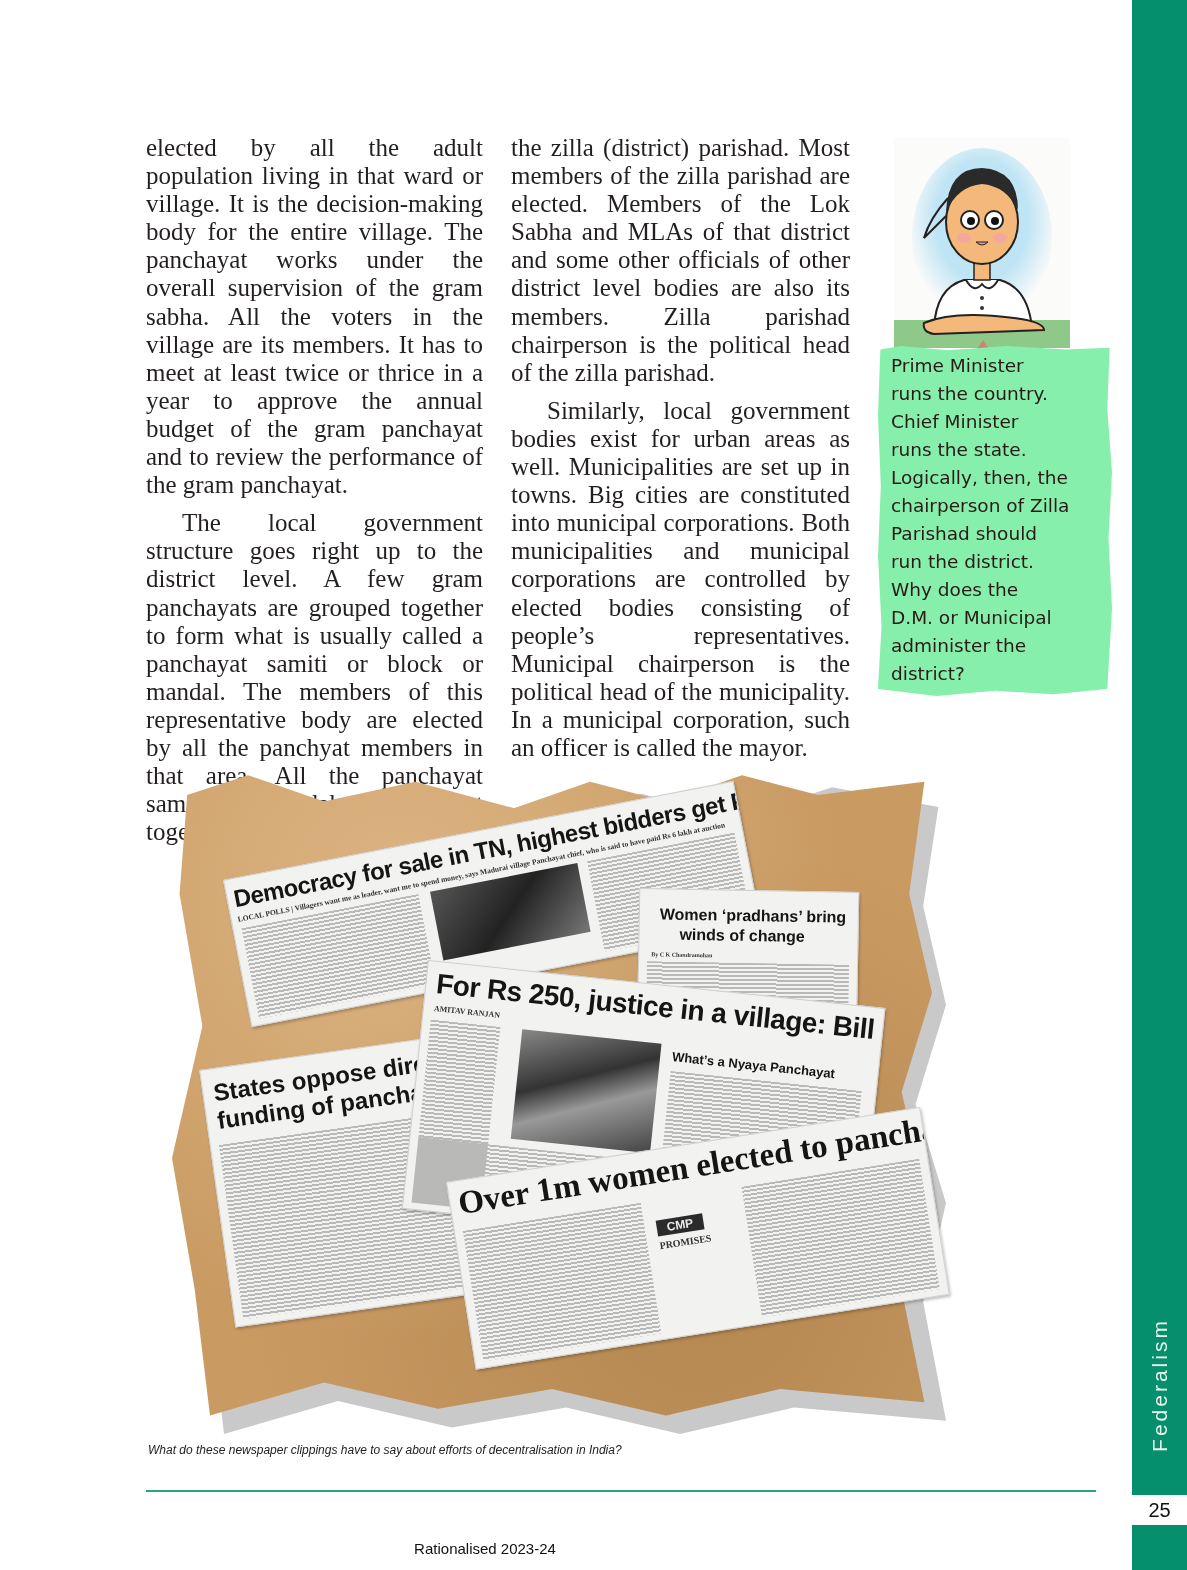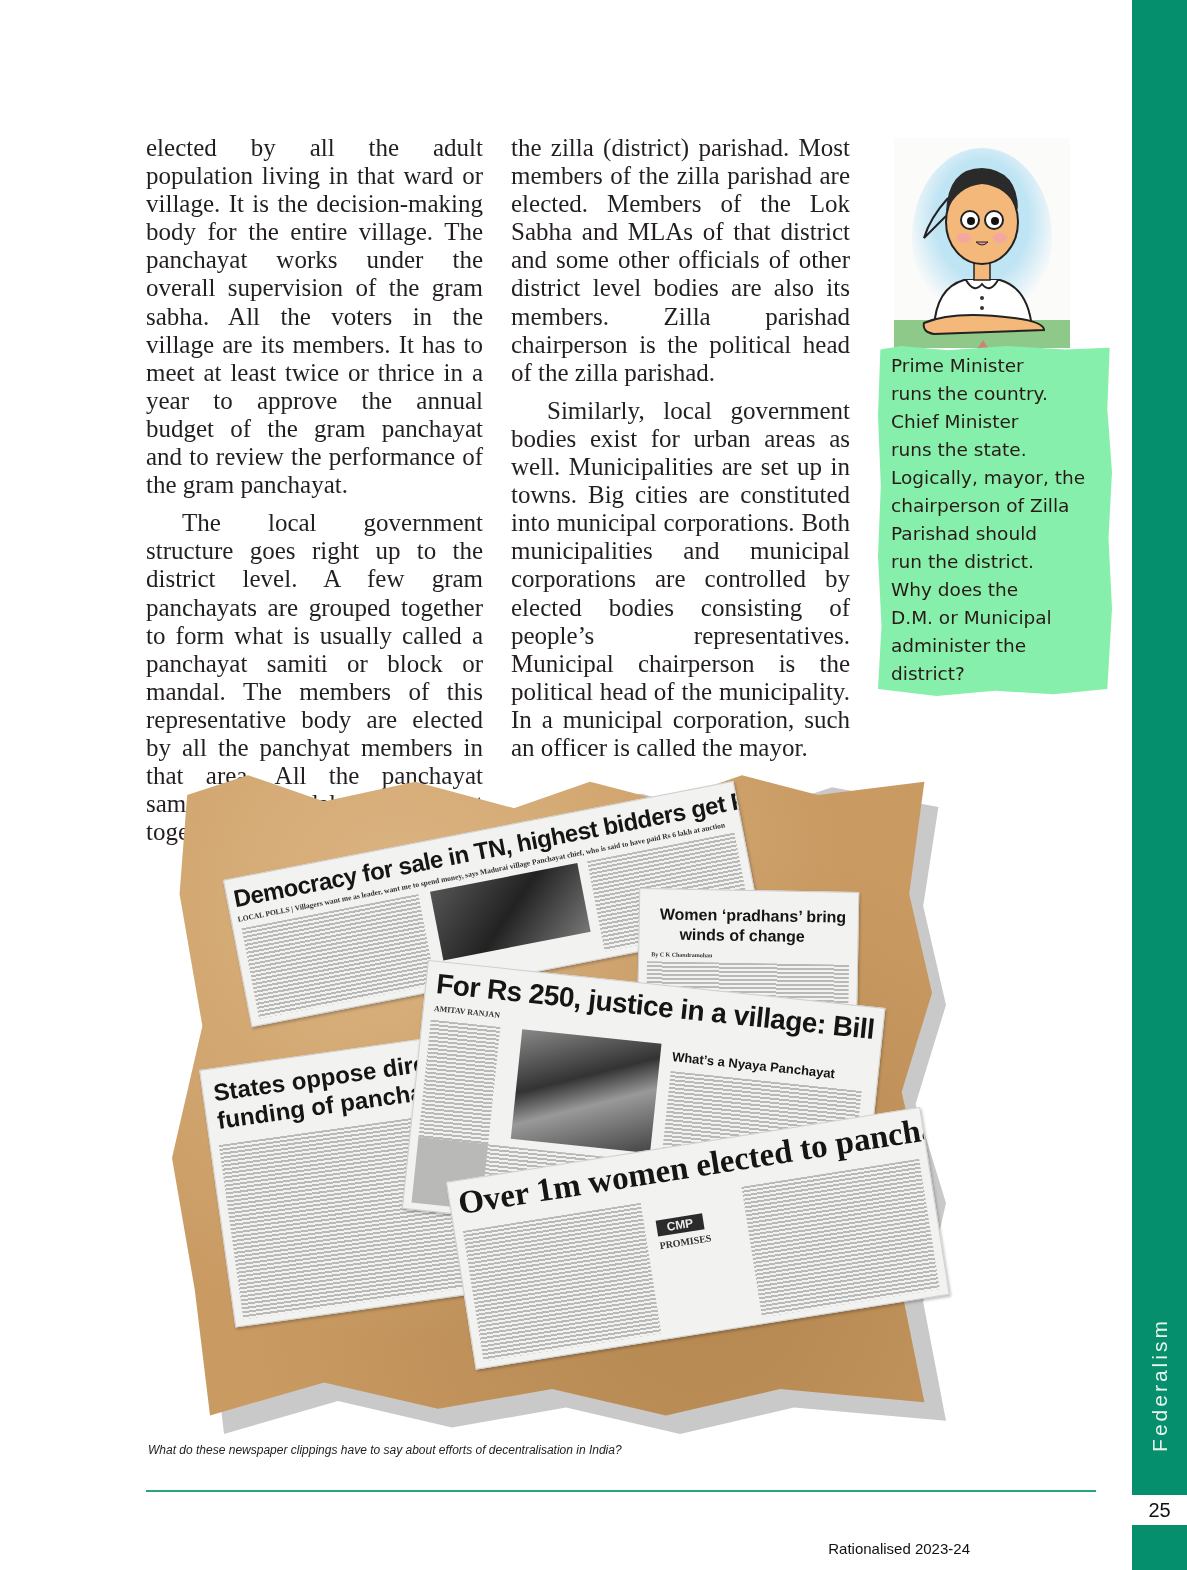--- a/index.html
+++ b/index.html
@@ -57,21 +57,21 @@
   .clip .cols { position: absolute; left: 8px; right: 8px; bottom: 6px;
     background-image: repeating-linear-gradient(to bottom, #8a8a8a 0 2px, transparent 2px 4px);
     opacity: 0.55; }
   .clip .photo { position: absolute; background: linear-gradient(135deg, #555, #222 50%, #777); }
   .clip .box-label { position: absolute; background: #2b2b2b; color: #eee; font-family: "Liberation Sans", sans-serif;
     font-weight: bold; font-size: 12px; padding: 1px 10px; }
 
   .caption { position: absolute; left: 148px; top: 1443px; font-family: "Liberation Sans", sans-serif;
     font-style: italic; font-size: 12px; color: #222; }
   .rule { position: absolute; left: 146px; top: 1490px; width: 950px; height: 2px; background: #2aa37f; }
-  .footer { position: absolute; left: 0; top: 1540px; width: 970px; text-align: right;
+  .footer { position: absolute; left: 0; top: 1540px; width: 970px; text-align: center;
     font-family: "Liberation Sans", sans-serif; font-size: 15px; color: #111; }
 </style>
 </head>
 <body>
 
 <div class="side-band"></div>
 <div class="side-label">
   <span>Federalism</span>
 </div>
 <div class="page-num-box">25</div>
@@ -119,21 +119,21 @@
     <ellipse cx="106" cy="100" rx="7" ry="5" fill="#f2a3a8" opacity="0.8"></ellipse>
     <path d="M82 104 Q88 110 94 104 Z" fill="#f08fb0" stroke="#222" stroke-width="1"></path>
   </svg>
 </div>
 <div class="bubble-tail"></div>
 <div class="bubble">
   <div>Prime Minister</div>
   <div>runs the country.</div>
   <div>Chief Minister</div>
   <div>runs the state.</div>
-  <div>Logically, mayor, the</div>
+  <div>Logically, then, the</div>
   <div>chairperson of Zilla</div>
   <div>Parishad should</div>
   <div>run the district.</div>
   <div>Why does the</div>
   <div>D.M. or Municipal</div>
   <div>administer the</div>
   <div>district?</div>
 </div>
 
 <div class="collage">

